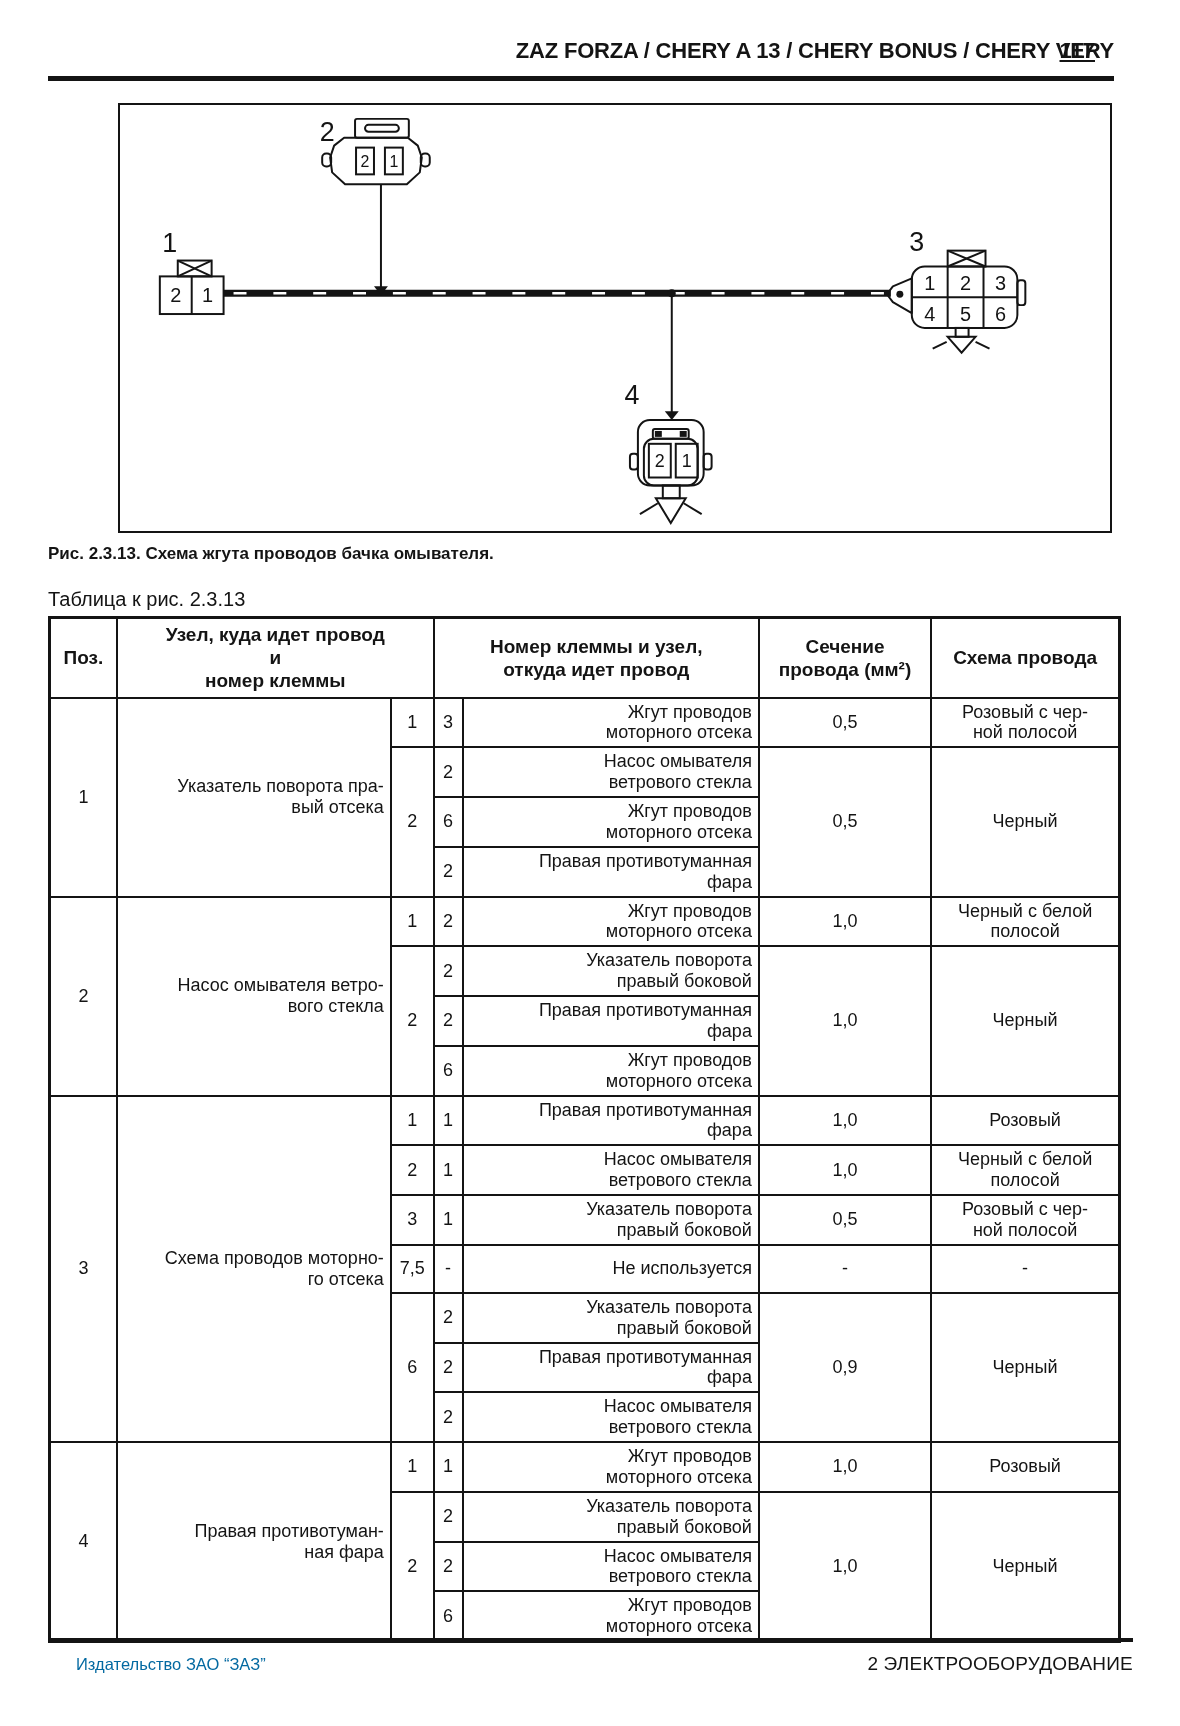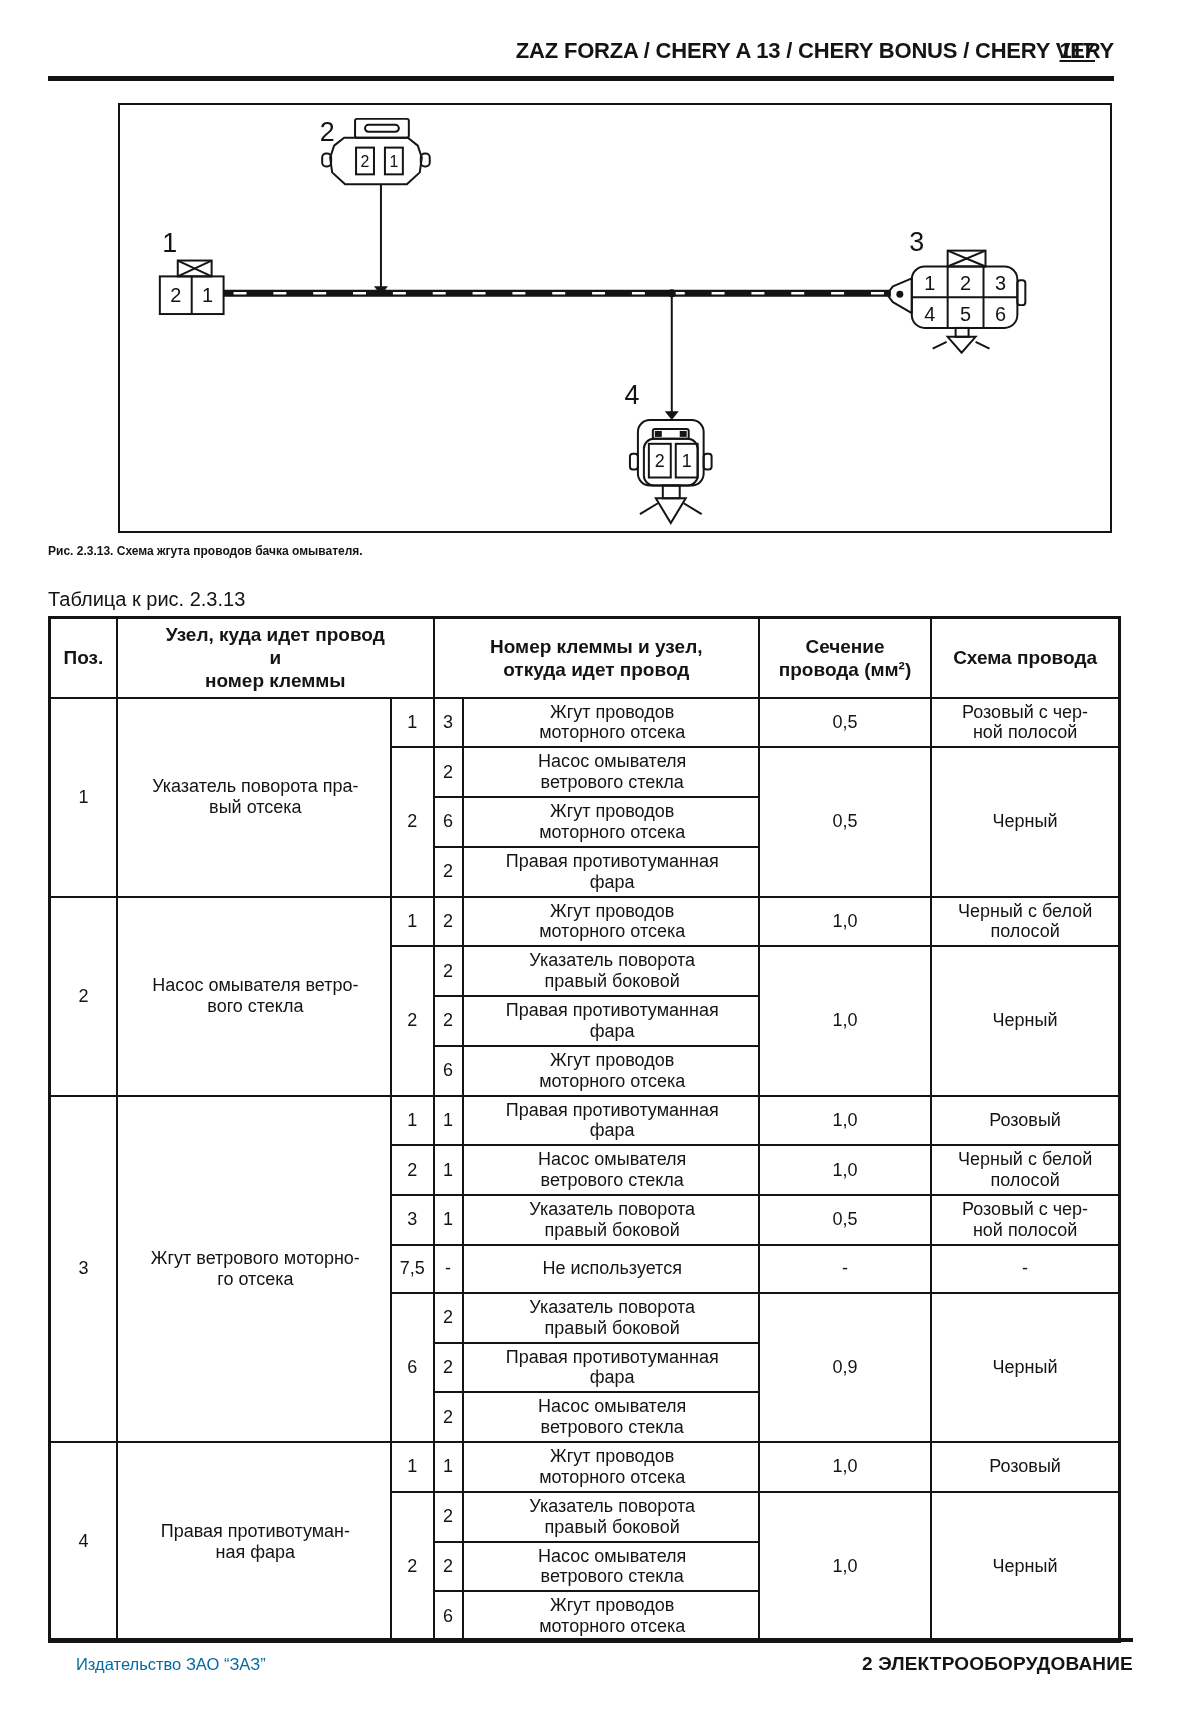--- a/index.html
+++ b/index.html
@@ -15,36 +15,36 @@
                 border:2px solid #141414; background:#fff; }
   .figure-box svg { display:block; width:100%; height:100%; }
 
   .clabel { font:27px "Liberation Sans", sans-serif; fill:#141414; text-anchor:middle; }
   .cpin   { font:20px "Liberation Sans", sans-serif; fill:#141414; text-anchor:middle; }
   .cpin-sm  { font:16px "Liberation Sans", sans-serif; fill:#141414; text-anchor:middle; }
   .cpin-sm2 { font:18px "Liberation Sans", sans-serif; fill:#141414; text-anchor:middle; }
   .ln { stroke:#141414; stroke-width:2; fill:none; }
   .fill { fill:#141414; stroke:none; }
 
-  .caption   { position:absolute; left:48px; top:544px; font-size:12px; font-weight:bold; }
+  .caption   { position:absolute; left:48px; top:544px; font-size:17px; font-weight:bold; }
   .tbl-title { position:absolute; left:48px; top:588px; font-size:20px; font-weight:normal; }
 
   table.wire { position:absolute; left:48px; top:616px; width:1073px;
                border-collapse:collapse; table-layout:fixed;
                border:3px solid #141414; }
   table.wire th, table.wire td { border:2px solid #141414; vertical-align:middle;
                white-space:pre-line; font-size:18px; line-height:1.16; padding:3px 6px;
                text-align:center; }
   table.wire th { font-size:19px; font-weight:bold; line-height:1.22; height:76px; padding:4px 2px; }
-  table.wire td.tl { text-align:center; padding-left:9px; }
+  table.wire td.tl { text-align:right; padding-left:9px; }
   table.wire td { height:48px; }
 
   .ftr-rule  { position:absolute; left:48px; top:1638px; width:1085px; height:4px; background:#141414; }
   .ftr-left  { position:absolute; left:76px; top:1655px; font-size:16.5px; color:#0369a1; }
-  .ftr-right { position:absolute; right:47px; top:1653px; font-size:19px; font-weight:bold; letter-spacing:0.2px;text-align:right; }
+  .ftr-right { position:absolute; right:47px; top:1653px; font-size:19px; font-weight:normal; letter-spacing:0.2px;text-align:right; }
 </style>
 </head>
 <body>
 
 <div class="page">
 
   <div class="hdr-title">ZAZ FORZA / CHERY A 13 / CHERY BONUS / CHERY VERY</div>
   <div class="hdr-num">117</div>
   <div class="hdr-rule"></div>
 
@@ -223,21 +223,21 @@
           <td class="tl">Правая противотуманная
 фара</td>
         </tr>
         <tr>
           <td>6</td>
           <td class="tl">Жгут проводов
 моторного отсека</td>
         </tr>
         <tr>
           <td rowspan="7">3</td>
-          <td rowspan="7" class="tl">Жгут ветрового моторно-
+          <td rowspan="7" class="tl">Схема проводов моторно-
 го отсека</td>
           <td>1</td>
           <td>1</td>
           <td class="tl">Правая противотуманная
 фара</td>
           <td>1,0</td>
           <td>Розовый</td>
         </tr>
         <tr>
           <td>2</td>

